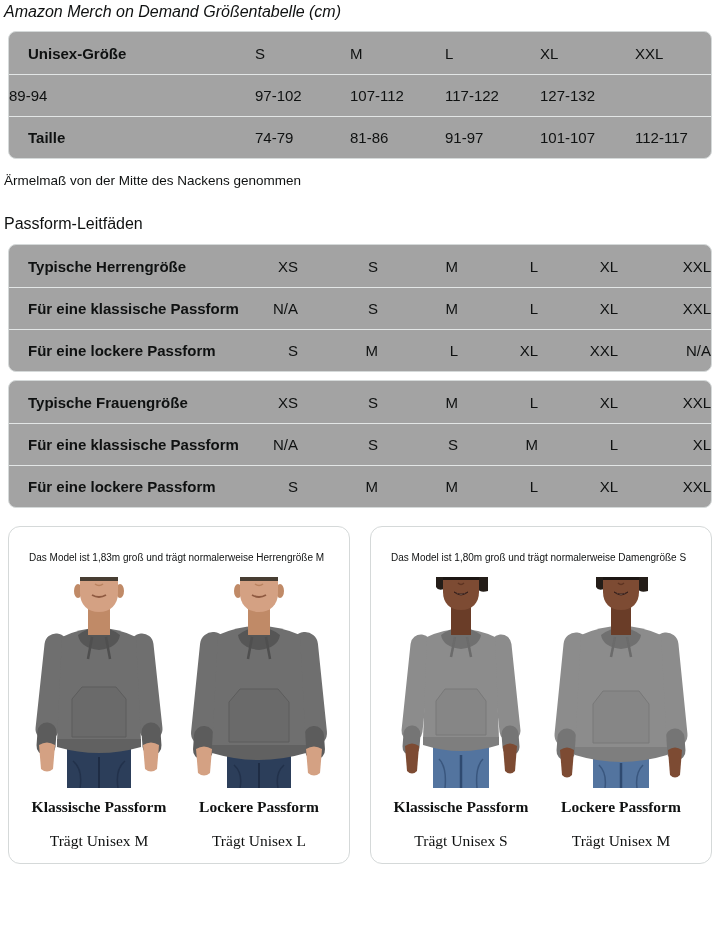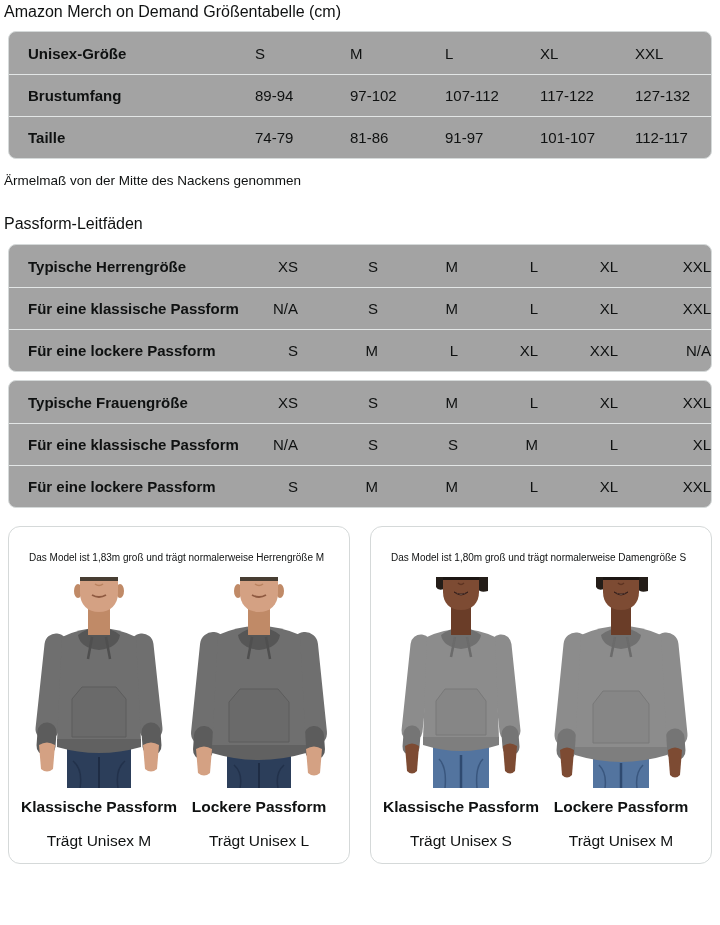--- a/index.html
+++ b/index.html
@@ -20,21 +20,21 @@
   }
   *{box-sizing:border-box;}
   html,body{margin:0;padding:0;}
   body{
     width:720px;height:925px;background:#ffffff;color:var(--text);
     font-family:"Liberation Sans","DejaVu Sans",sans-serif;
     overflow:hidden;
   }
   .page{padding:0 8px;}
   .page-title{
-    font-size:16px;font-weight:400;line-height:21px;margin:1px 0 9px -4px;
+    font-size:16px;font-weight:400;line-height:21px;margin:1px 0 9px -4px;font-style:italic;
   }
   .tbl{
     border:1px solid var(--card-border);
     border-radius:8px;
     background:#a3a3a3;
     overflow:hidden;
   }
   .row{display:grid;height:42px;align-items:center;font-size:15px;}
   .row + .row{border-top:1px solid var(--row-separator);}
   .cols5{grid-template-columns:246px 95px 95px 95px 95px 1fr;}
@@ -44,21 +44,21 @@
   .cols6 .cell:not(.label){text-align:right;}
   .note{font-size:13.5px;line-height:18px;margin:13px 0 0 -4px;}
   .section-title{font-size:16px;font-weight:400;line-height:21px;margin:23px 0 10px -4px;}
   .fit-tables{display:flex;flex-direction:column;gap:8px;}
   .cards{display:flex;gap:20px;margin-top:18px;}
   .card{
     flex:1;border:1px solid var(--card-border);border-radius:12px;
     padding:19px 10px 12px;background:#fff;
   }
   .card-desc{font-size:10px;line-height:24px;margin:0 0 5px 10px;max-width:300px;}
-  .figures{display:flex;justify-content:center;}
+  .figures{display:flex;justify-content:center;font-family:Liberation Serif, serif;}
   .figure{width:50%;display:flex;flex-direction:column;align-items:center;}
   svg.model{width:154px;height:213px;display:block;}
   .fit-label{font-weight:700;font-size:15.5px;line-height:20px;margin-top:9px;text-align:center;}
   .fit-wears{font-size:15.5px;line-height:21px;margin-top:13px;text-align:center;}
 </style>
 </head>
 <body>
 
 <div class="page">
 
@@ -67,21 +67,20 @@
   <div class="tbl">
     <div class="row cols5">
       <div class="cell label">Unisex-Größe</div>
       <div class="cell">S</div>
       <div class="cell">M</div>
       <div class="cell">L</div>
       <div class="cell">XL</div>
       <div class="cell">XXL</div>
     </div>
     <div class="row cols5">
-      <div class="cell label">Brustumfang</div>
       <div class="cell">89-94</div>
       <div class="cell">97-102</div>
       <div class="cell">107-112</div>
       <div class="cell">117-122</div>
       <div class="cell">127-132</div>
     </div>
     <div class="row cols5">
       <div class="cell label">Taille</div>
       <div class="cell">74-79</div>
       <div class="cell">81-86</div>

